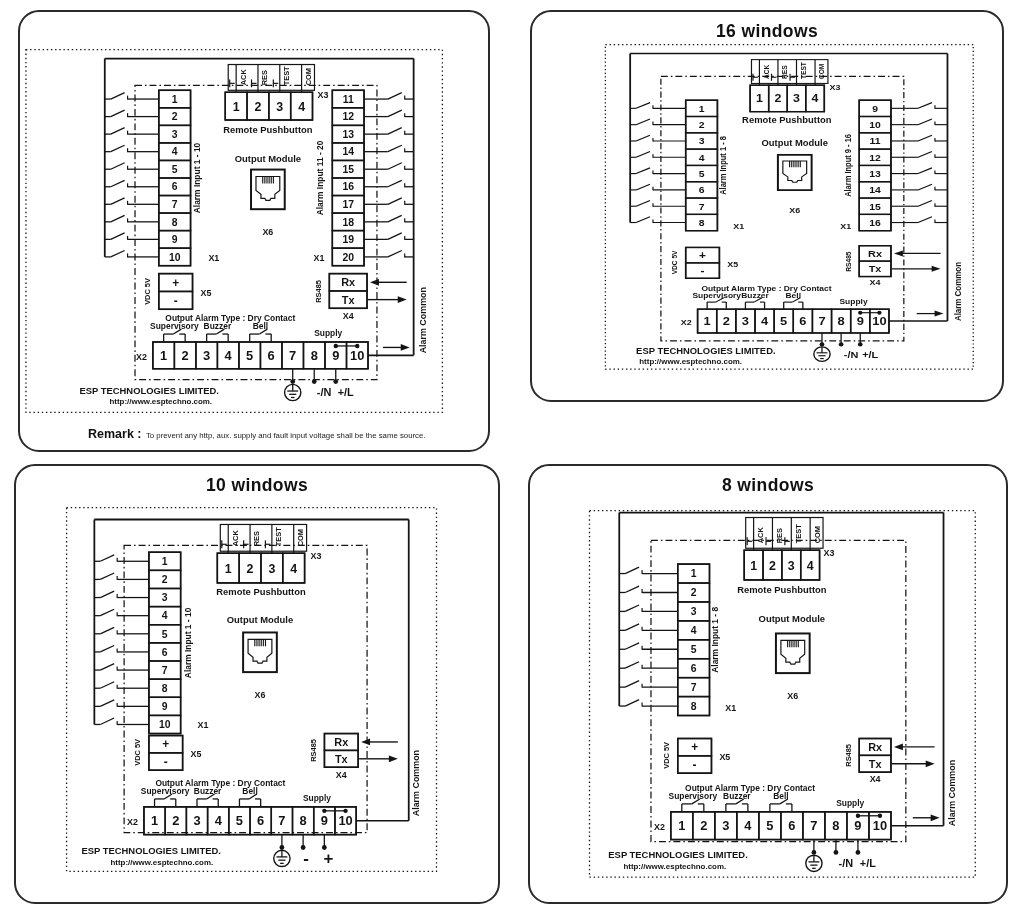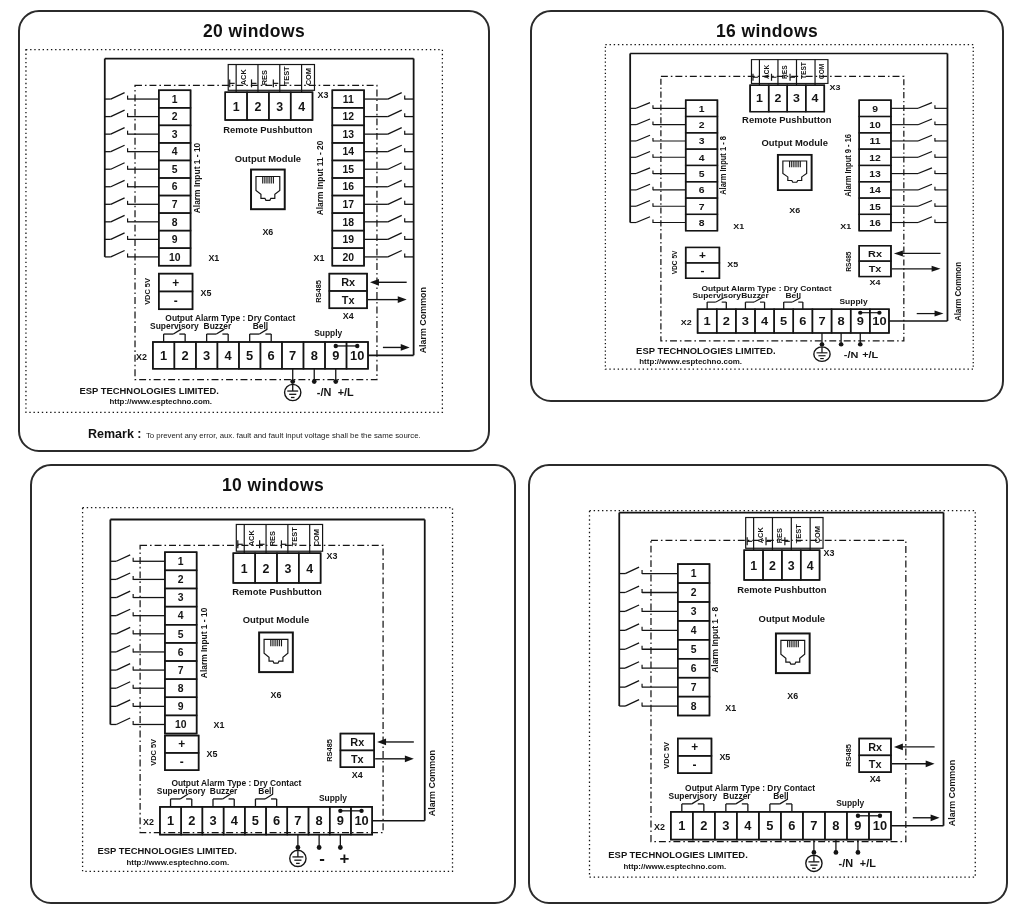--- a/index.html
+++ b/index.html
@@ -13,21 +13,20 @@
   .remark{position:absolute;left:40px;top:412px;white-space:nowrap;}
   .remark-label{font-weight:bold;font-size:12.5px;padding-left:28px;}
   .remark-text{font-size:7.8px;font-weight:normal;color:#222;}
 </style>
 </head>
 <body>
 
 <div class="page">
 
   <section class="panel" style="left:18px;top:10px;width:472px;height:442px;">
-    <h2 class="panel-title">20 windows</h2>
     <svg class="diagram" viewBox="0 0 472 442" preserveAspectRatio="none">
         <g>
           <rect x="6" y="38" width="420" height="366" fill="none" stroke="#141414" stroke-width="1.3" stroke-dasharray="1.4 2.8"></rect>
           <rect x="116" y="74" width="244" height="297" fill="none" stroke="#141414" stroke-width="1.25" stroke-dasharray="7 3 1.6 3"></rect>
           <g>
             <line x1="85.5" y1="47" x2="397" y2="47" stroke="#141414" stroke-width="1.8"></line>
             <line x1="85.5" y1="47" x2="85.5" y2="247.15" stroke="#141414" stroke-width="1.8"></line>
             <line x1="397" y1="47" x2="397" y2="346.5" stroke="#141414" stroke-width="1.8"></line>
           </g>
           <g>
@@ -353,21 +352,21 @@
             <text x="409" y="311" fill="#141414" font-size="9" text-anchor="middle" font-weight="bold" transform="rotate(-90 409 311)">Alarm Common</text>
           </g>
           <g>
             <text x="60" y="385" fill="#141414" font-size="9.5" text-anchor="start" font-weight="bold">ESP TECHNOLOGIES LIMITED.</text>
             <text x="142" y="396" fill="#141414" font-size="8" text-anchor="middle" font-weight="bold">http://www.esptechno.com.</text>
           </g>
         </g>
       </svg>
     <div class="remark">
       <span class="remark-label">Remark :</span>
-      <span class="remark-text">To prevent any error, aux. fault and fault input voltage shall be the same source.</span>
+      <span class="remark-text">To prevent any http, aux. supply and fault input voltage shall be the same source.</span>
     </div>
   </section>
 
   <section class="panel" style="left:530px;top:10px;width:474px;height:392px;">
     <h2 class="panel-title">16 windows</h2>
     <svg class="diagram" viewBox="0 0 474 440" preserveAspectRatio="none">
         <g>
           <rect x="74" y="37" width="371" height="368" fill="none" stroke="#141414" stroke-width="1.3" stroke-dasharray="1.4 2.8"></rect>
           <rect x="130" y="73" width="245" height="300" fill="none" stroke="#141414" stroke-width="1.25" stroke-dasharray="7 3 1.6 3"></rect>
           <g>
@@ -666,21 +665,21 @@
             <text x="433" y="317" fill="#141414" font-size="9" text-anchor="middle" font-weight="bold" transform="rotate(-90 433 317)">Alarm Common</text>
           </g>
           <g>
             <text x="105" y="388" fill="#141414" font-size="9.5" text-anchor="start" font-weight="bold">ESP TECHNOLOGIES LIMITED.</text>
             <text x="160" y="399" fill="#141414" font-size="8" text-anchor="middle" font-weight="bold">http://www.esptechno.com.</text>
           </g>
         </g>
       </svg>
   </section>
 
-  <section class="panel" style="left:30px;top:464px;width:486px;height:440px;">
+  <section class="panel" style="left:14px;top:464px;width:486px;height:440px;">
     <h2 class="panel-title">10 windows</h2>
     <svg class="diagram" viewBox="0 0 486 440" preserveAspectRatio="none">
         <g>
           <rect x="51" y="42" width="373" height="367" fill="none" stroke="#141414" stroke-width="1.3" stroke-dasharray="1.4 2.8"></rect>
           <rect x="109" y="80" width="245" height="290" fill="none" stroke="#141414" stroke-width="1.25" stroke-dasharray="7 3 1.6 3"></rect>
           <g>
             <line x1="79" y1="54" x2="396" y2="54" stroke="#141414" stroke-width="1.8"></line>
             <line x1="79" y1="54" x2="79" y2="260.85" stroke="#141414" stroke-width="1.8"></line>
             <line x1="396" y1="54" x2="396" y2="358" stroke="#141414" stroke-width="1.8"></line>
           </g>
@@ -919,20 +918,21 @@
           </g>
           <g>
             <text x="66" y="392" fill="#141414" font-size="9.5" text-anchor="start" font-weight="bold">ESP TECHNOLOGIES LIMITED.</text>
             <text x="147" y="403" fill="#141414" font-size="8" text-anchor="middle" font-weight="bold">http://www.esptechno.com.</text>
           </g>
         </g>
       </svg>
   </section>
 
   <section class="panel" style="left:528px;top:464px;width:480px;height:440px;">
+    <h2 class="panel-title">8 windows</h2>
     <svg class="diagram" viewBox="0 0 480 440" preserveAspectRatio="none">
         <g>
           <rect x="60" y="45" width="389" height="370" fill="none" stroke="#141414" stroke-width="1.3" stroke-dasharray="1.4 2.8"></rect>
           <rect x="122" y="75" width="257" height="304" fill="none" stroke="#141414" stroke-width="1.25" stroke-dasharray="7 3 1.6 3"></rect>
           <g>
             <line x1="90" y1="47" x2="417" y2="47" stroke="#141414" stroke-width="1.8"></line>
             <line x1="90" y1="47" x2="90" y2="242.25" stroke="#141414" stroke-width="1.8"></line>
             <line x1="417" y1="47" x2="417" y2="363" stroke="#141414" stroke-width="1.8"></line>
           </g>
           <g>

